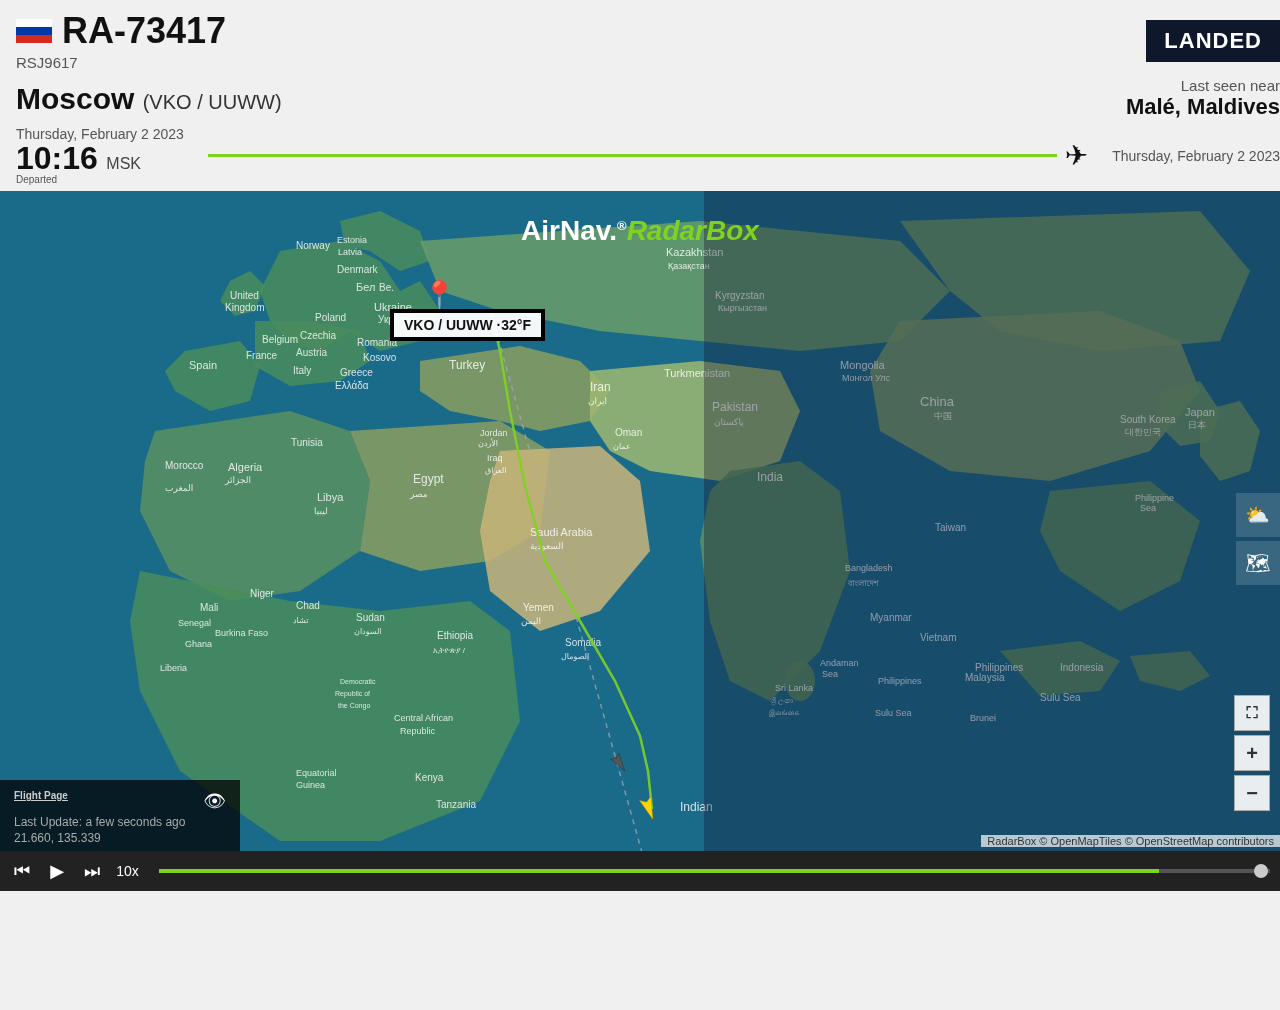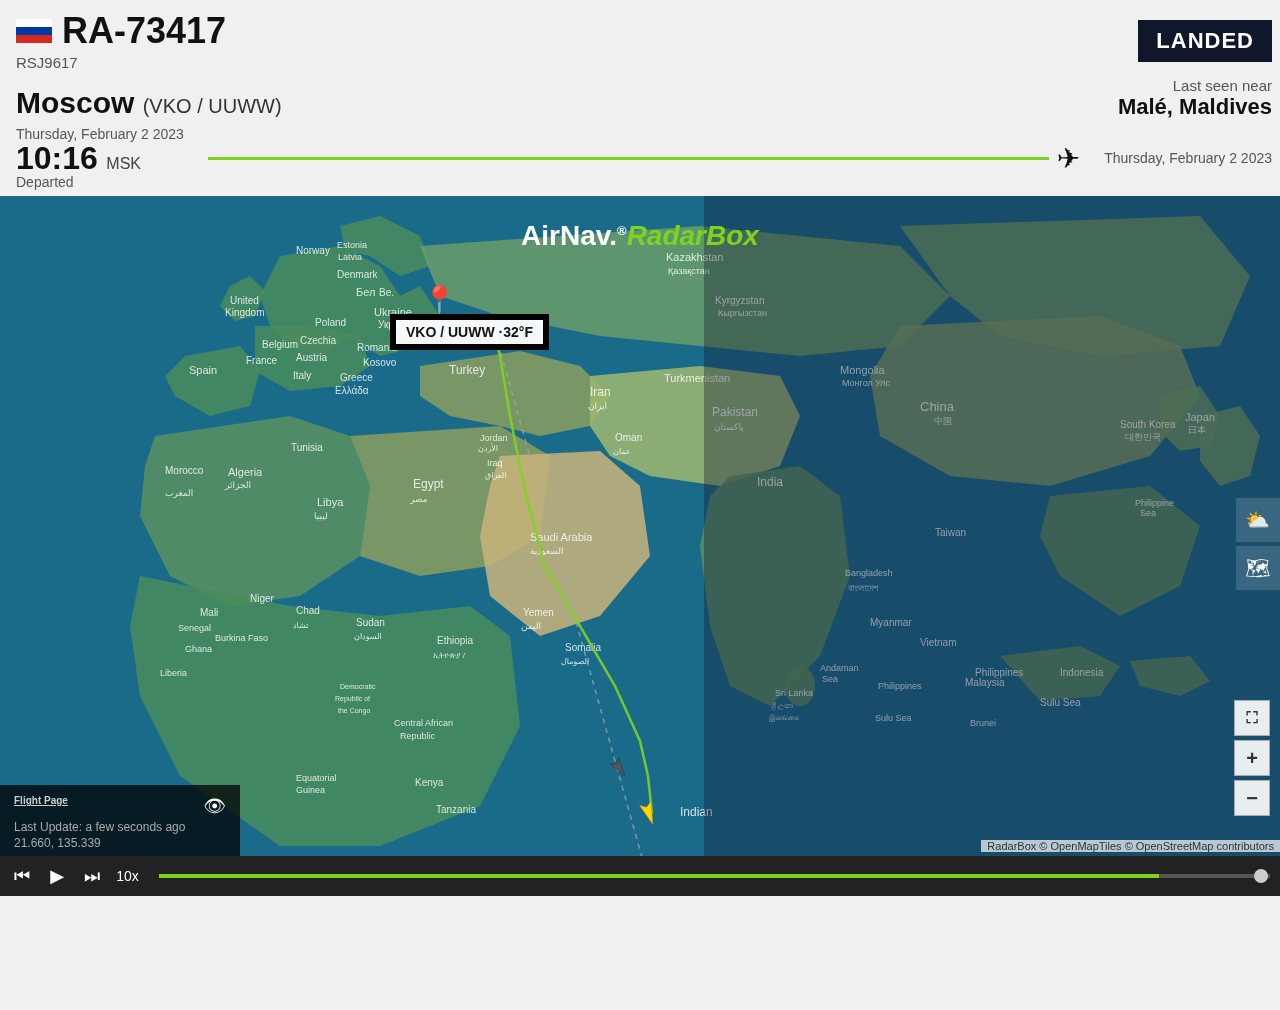--- a/index.html
+++ b/index.html
@@ -1,21 +1,21 @@
 <!DOCTYPE html>
 <html><head>
   <meta charset="utf-8">
   <style>
     * { margin: 0; padding: 0; box-sizing: border-box; }
     body { width: 1280px; height: 1010px; font-family: Arial, sans-serif; background: #f0f0f0; overflow: hidden; position: relative; }
 
     
     #header {
       background: #f0f0f0;
-      padding: 10px 8px 0 16px;
+      padding: 10px 0 0 16px;
       position: relative;
     }
     #header-top {
       display: flex;
       align-items: center;
       justify-content: space-between;
     }
     #flight-id-block {
       display: flex;
       flex-direction: column;
@@ -40,21 +40,21 @@
       color: #fff;
       font-size: 22px;
       font-weight: bold;
       padding: 8px 18px;
       letter-spacing: 1px;
     }
 
     #header-middle {
       display: flex;
       justify-content: space-between;
-      align-items: flex-end;
+      align-items: center;
       margin-top: 6px;
     }
     #origin-block {}
     #origin-city {
       font-size: 30px;
       font-weight: bold;
       color: #111;
     }
     #origin-code {
       font-size: 20px;
@@ -92,21 +92,21 @@
       color: #111;
       line-height: 1;
     }
     #dep-tz {
       font-size: 16px;
       font-weight: normal;
       color: #444;
       margin-left: 4px;
     }
     #dep-status {
-      font-size: 14px;
+      font-size: 10px;
       color: #555;
     }
 
     #progress-bar-container {
       flex: 1;
       margin: 0 24px;
       display: flex;
       align-items: center;
       position: relative;
     }
@@ -159,21 +159,21 @@
     #airnav-text { color: white; }
     #radarbox-text { color: #7ed321; font-style: italic; }
     #registered-mark { color: white; font-size: 16px; vertical-align: super; }
 
     
     #airport-tooltip {
       position: absolute;
       top: 118px;
       left: 390px;
       background: rgba(255,255,255,0.95);
-      border: 6px solid #000000;
+      border: 4px solid #000000;
       padding: 4px 10px;
       font-size: 14px;
       font-weight: bold;
       color: #111;
       z-index: 20;
       white-space: nowrap;
     }
 
     
     #map-pin {

